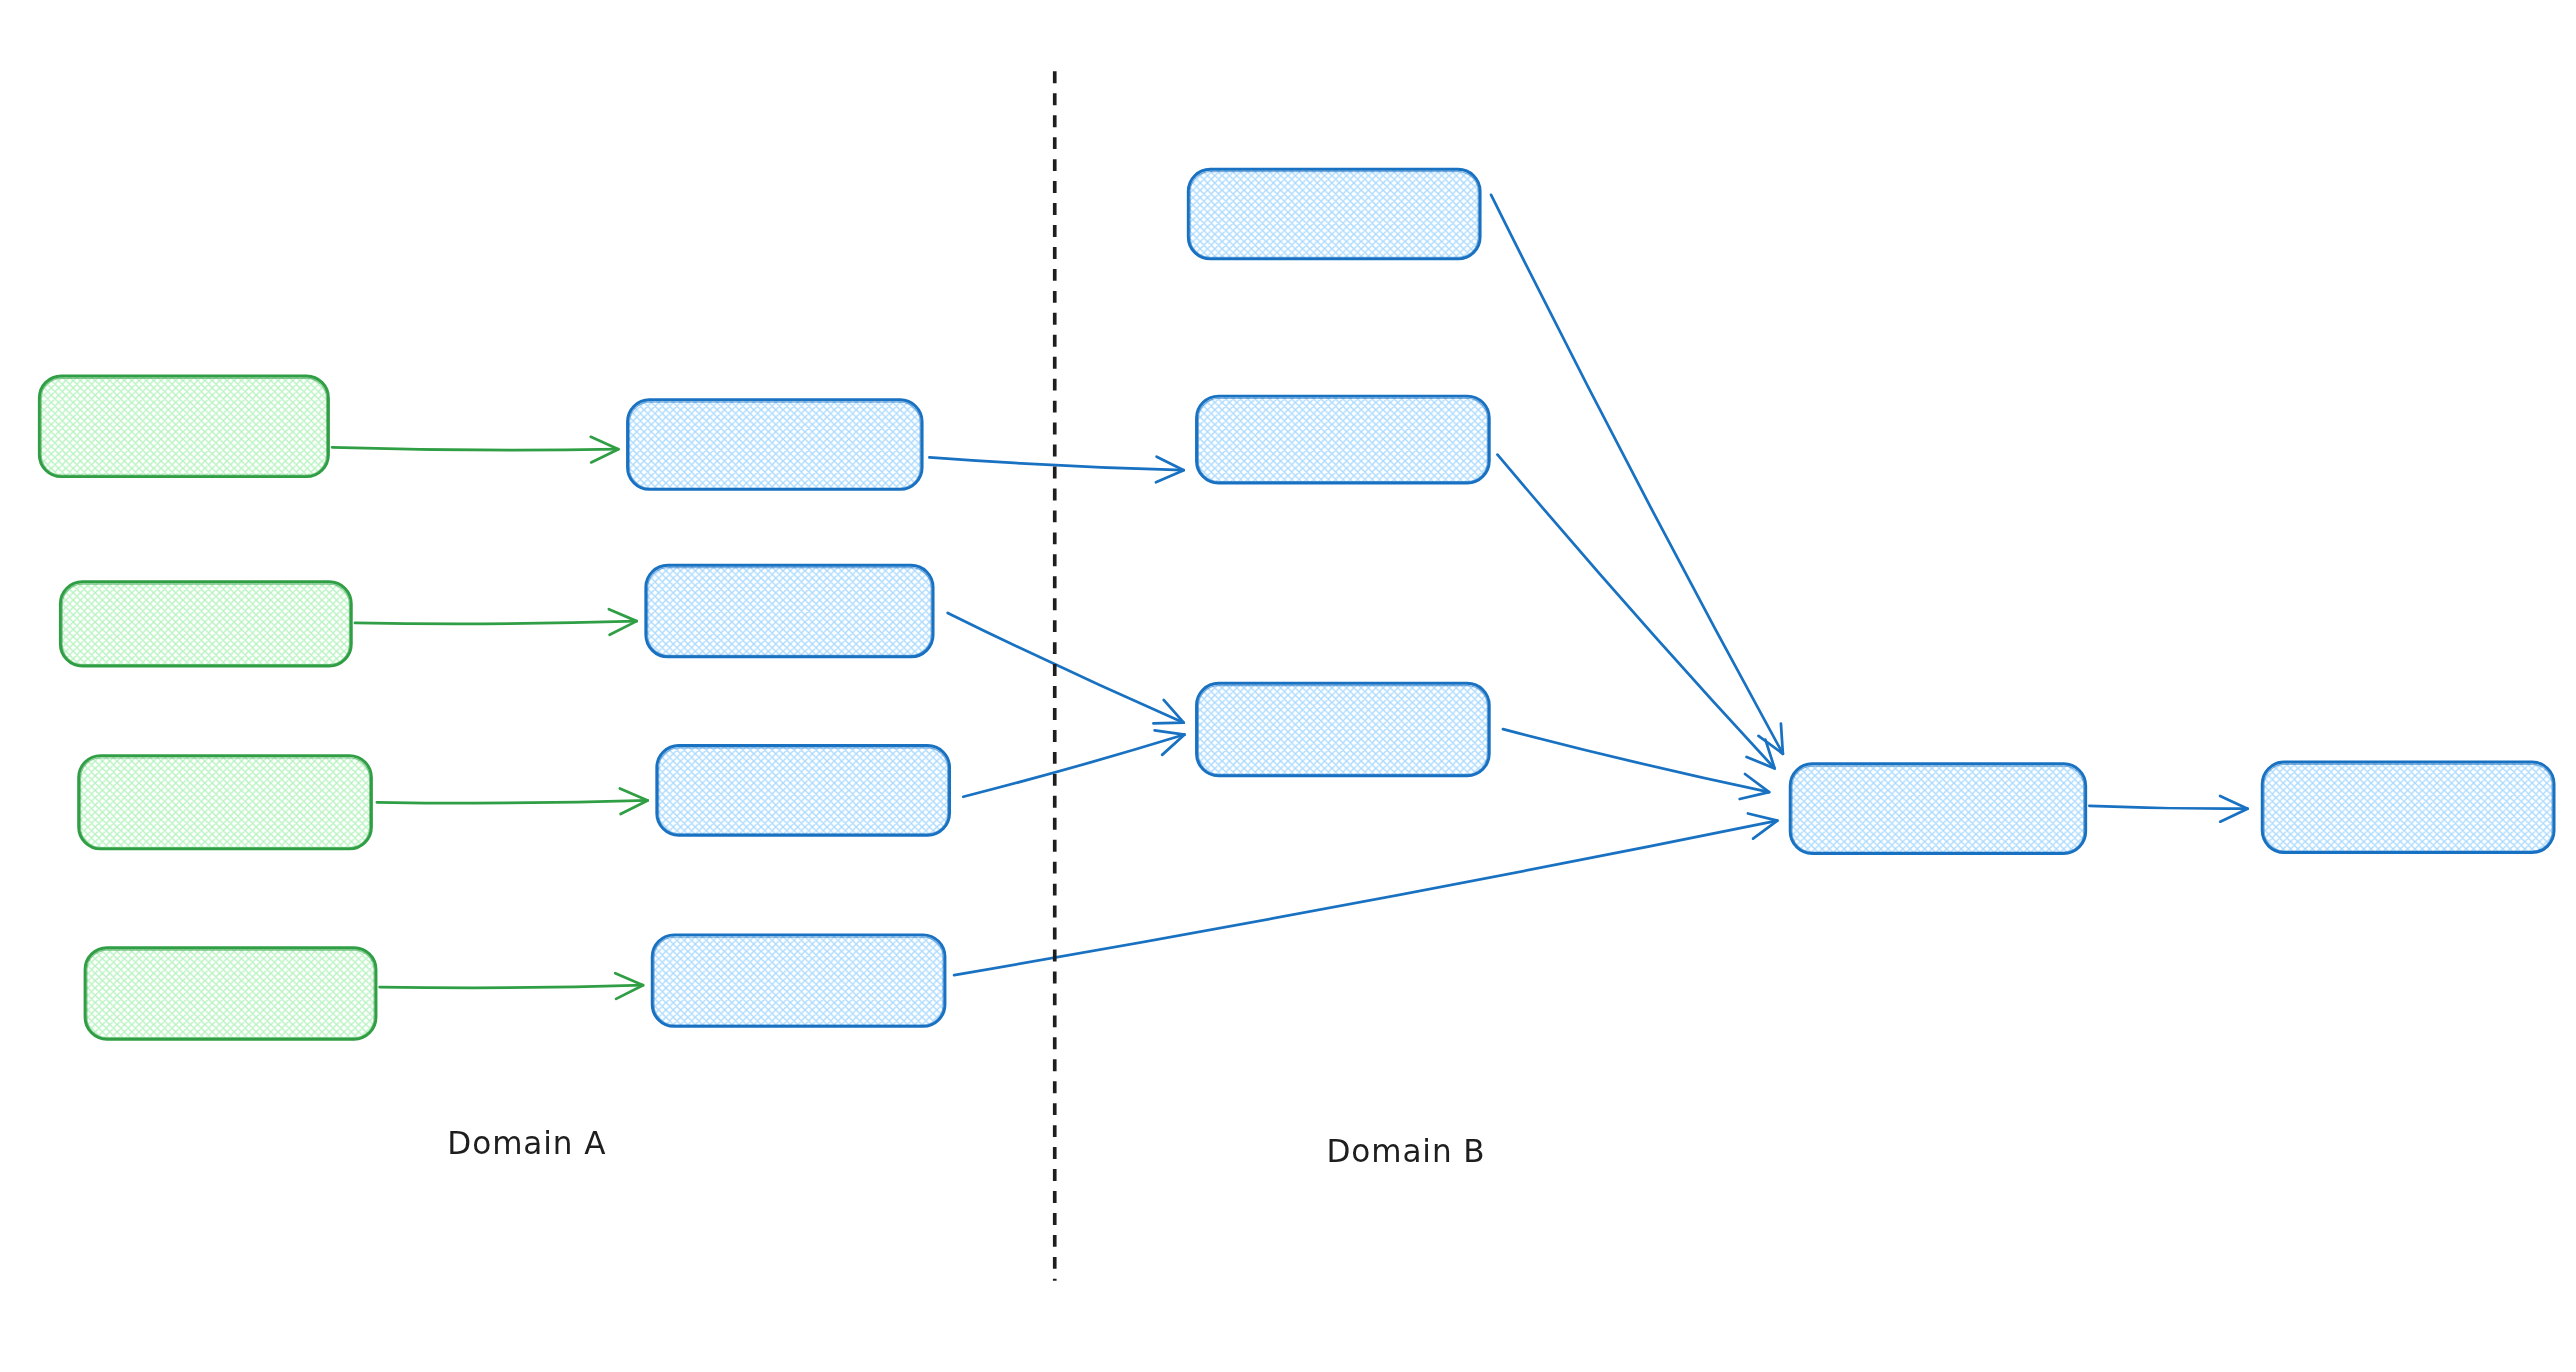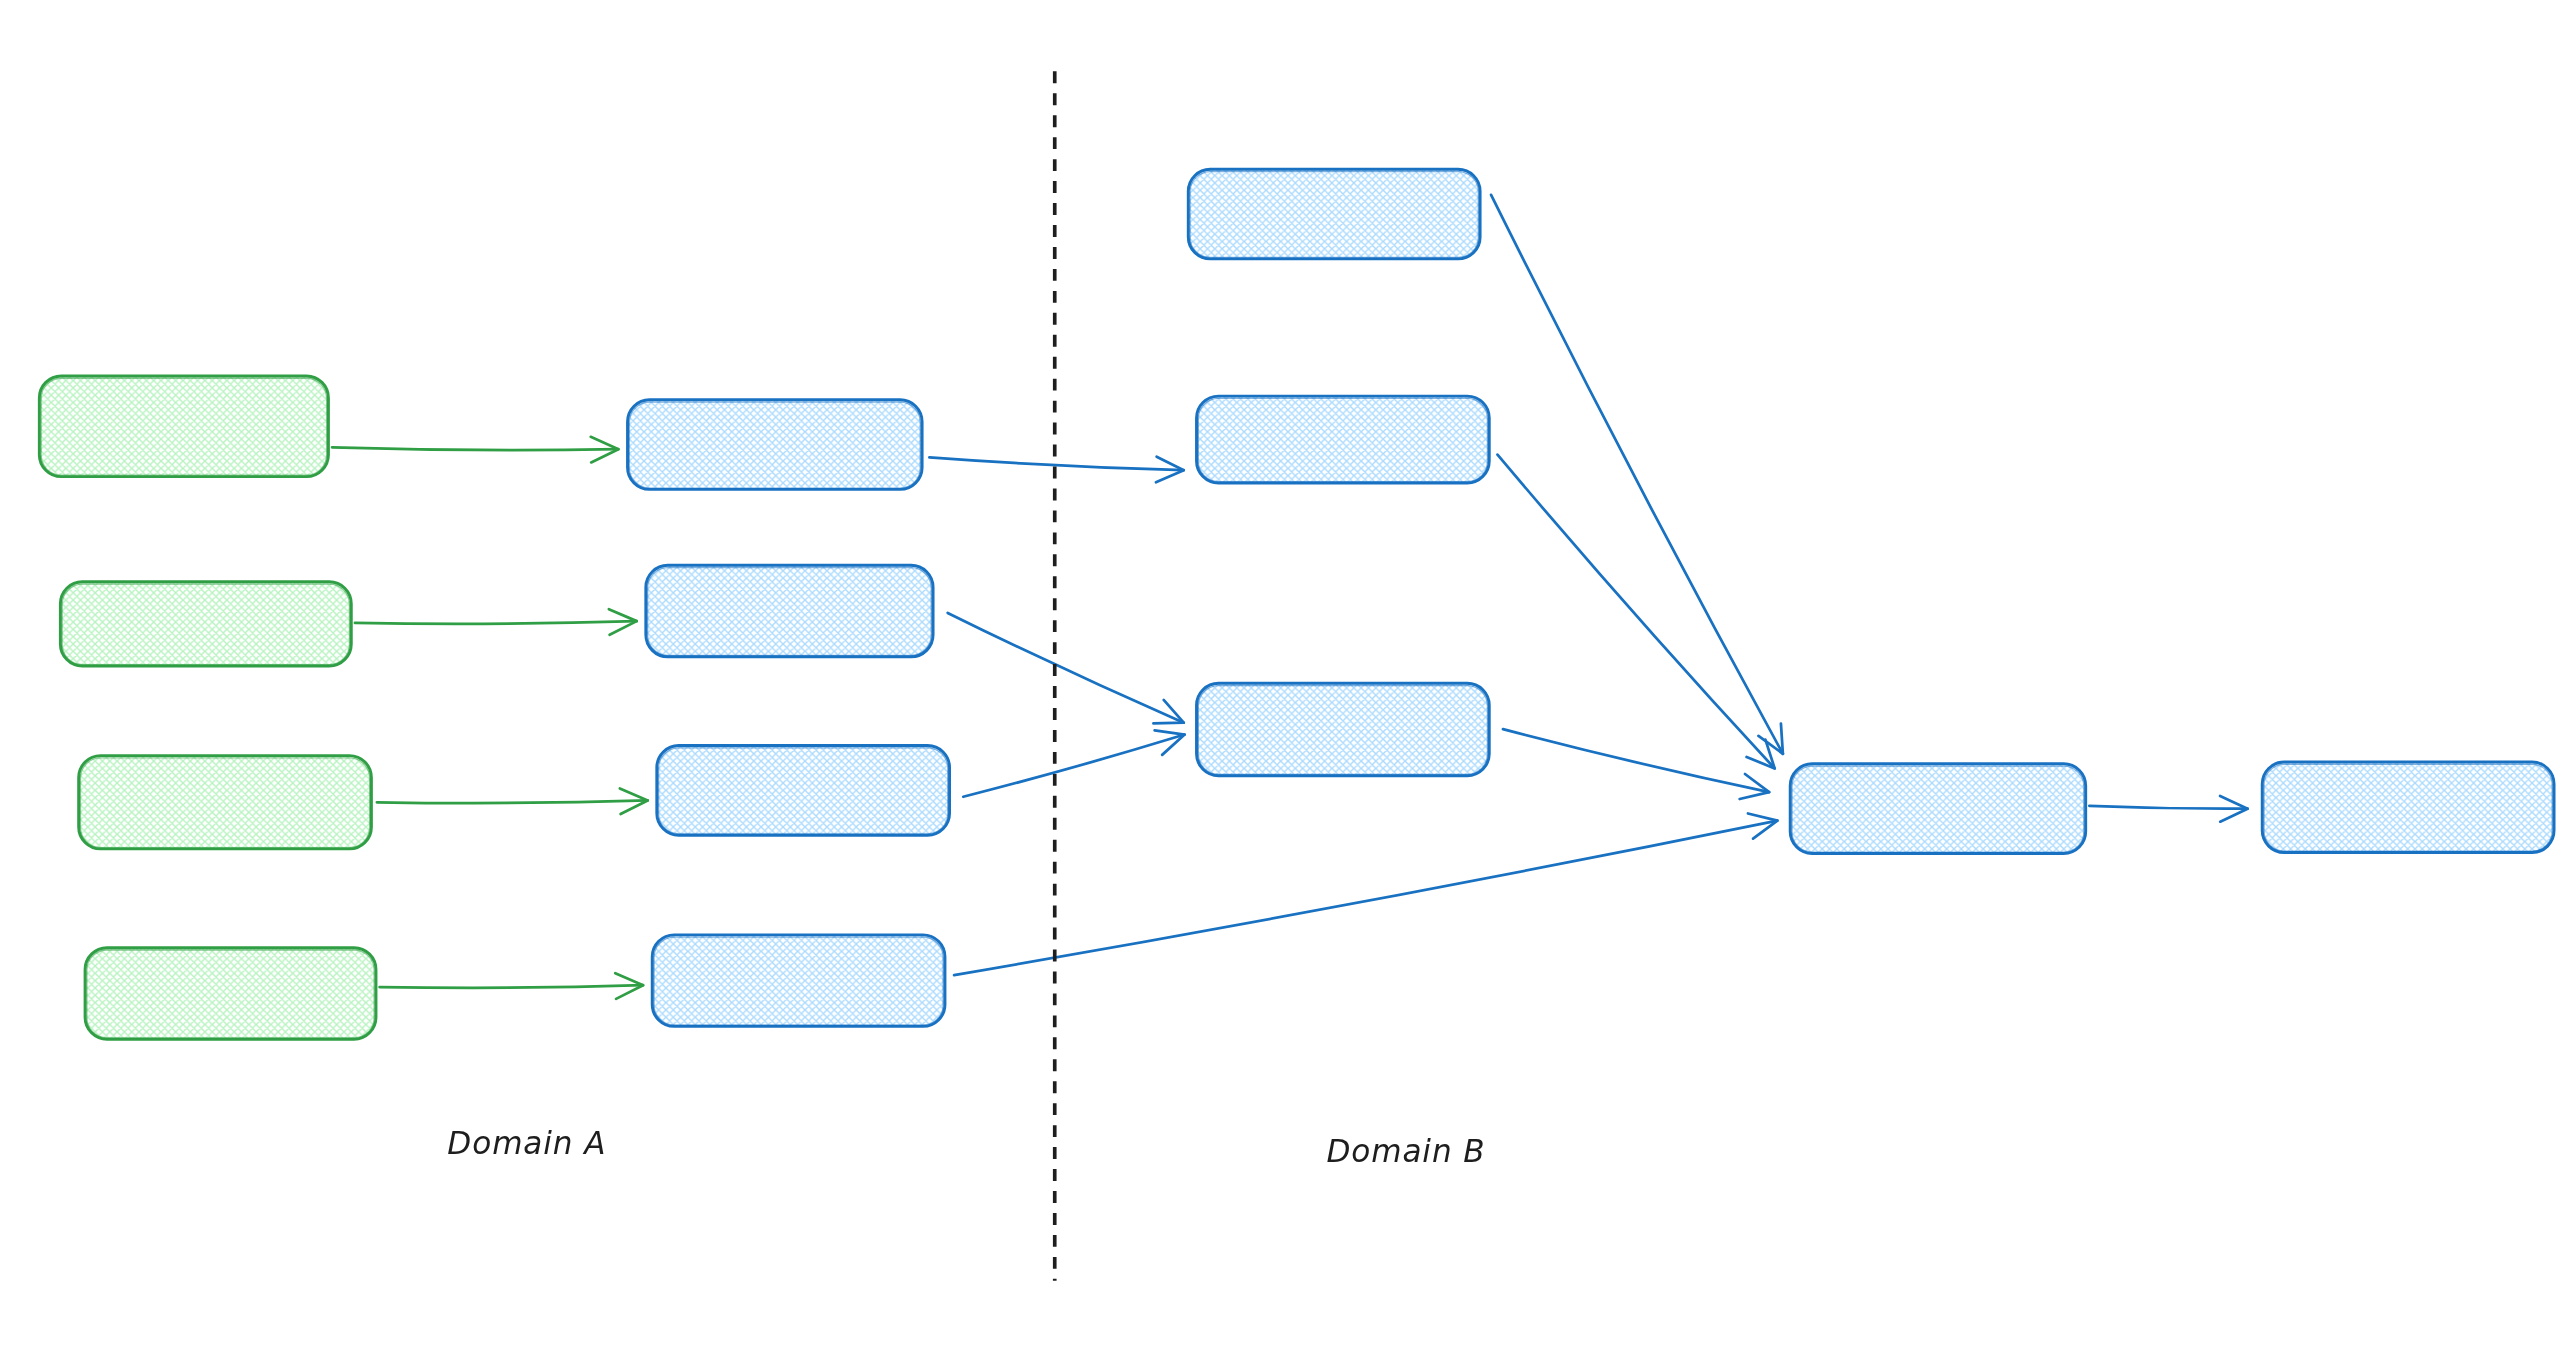--- a/index.html
+++ b/index.html
@@ -4,21 +4,20 @@
 <style>
   html, body {
     margin: 0;
     padding: 0;
     background: #ffffff;
     font-family: "DejaVu Sans", sans-serif;
   }
   .stage {
     width: 100%;
     background: #ffffff;
-    font-style: italic;
   }
   svg {
     display: block;
     width: 100%;
     height: auto;
     background: #ffffff;
   }
   .domain-label {
     font-family: "DejaVu Sans", sans-serif;
     font-size: 34px;

